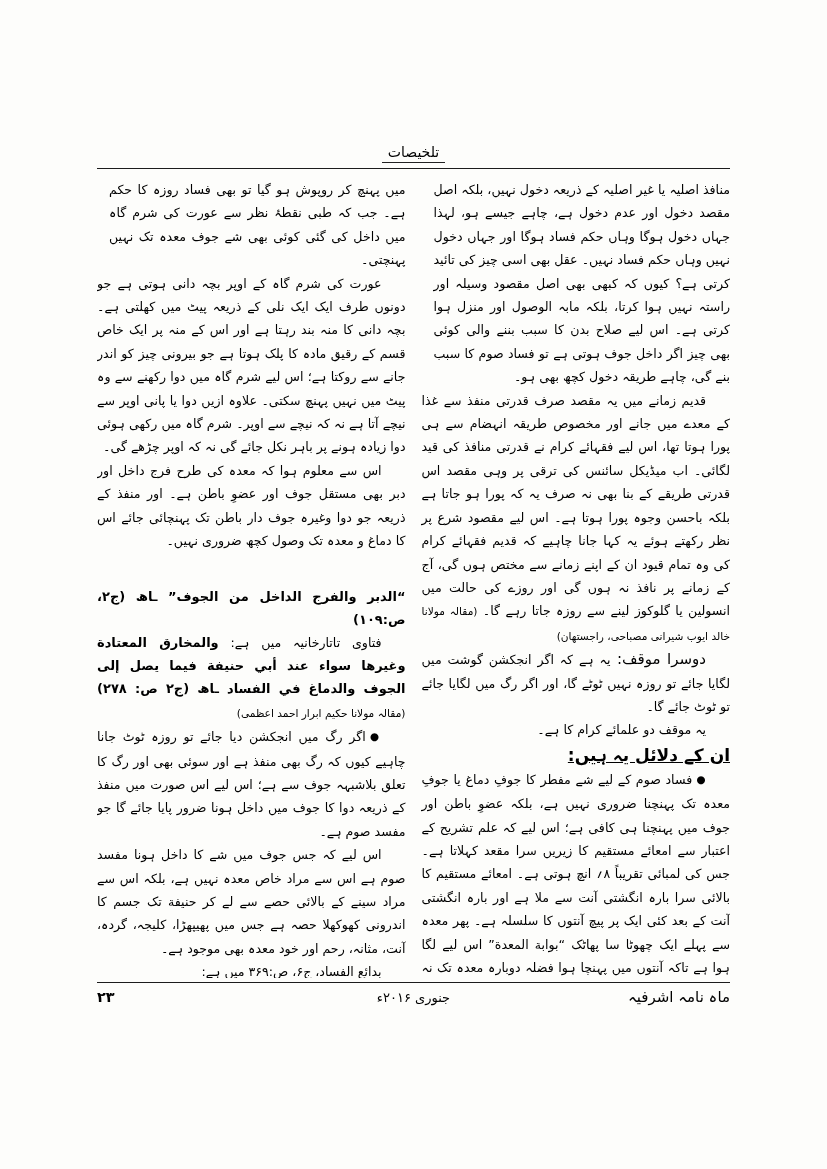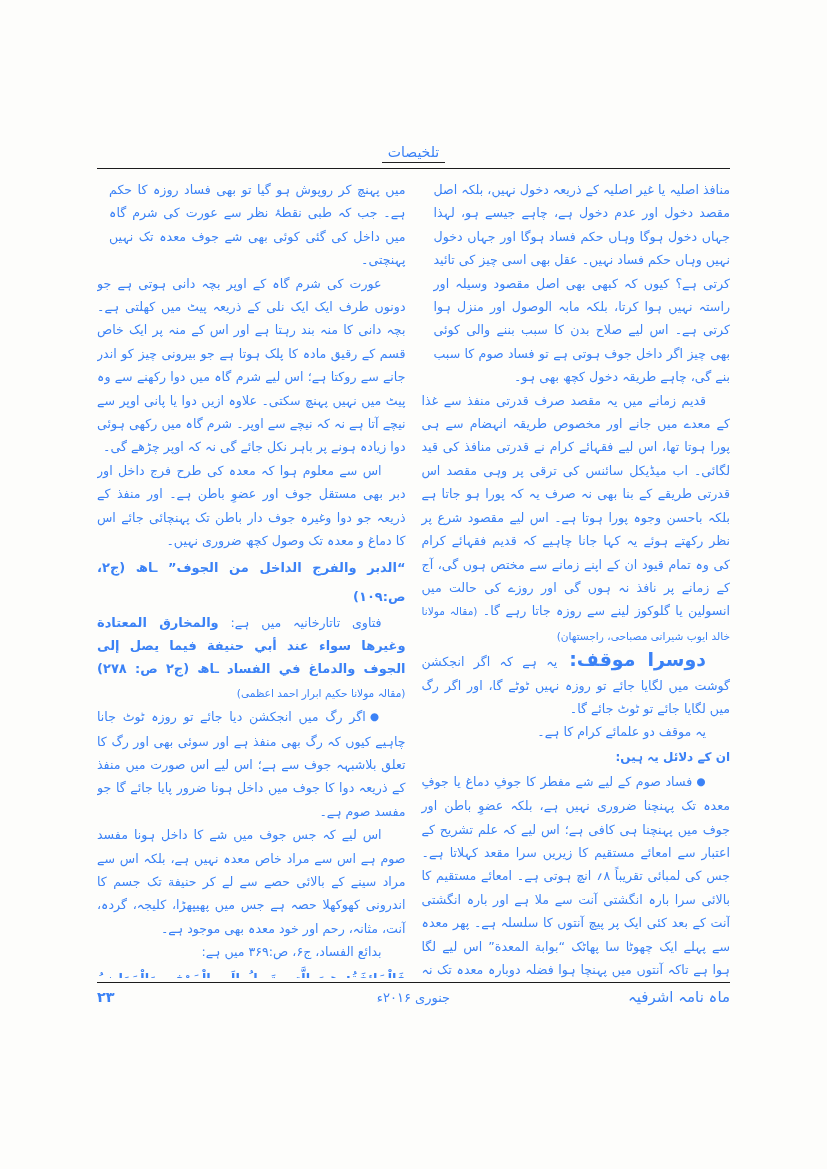--- a/index.html
+++ b/index.html
@@ -1,35 +1,35 @@
 <!DOCTYPE html>
 <html dir="rtl" lang="ur"><head>
 <meta charset="utf-8">
 <style>
   html,body{margin:0;padding:0;background:#ffffff;}
   .page{
-    width:827px;height:1169px;margin:0 auto;background:#fdfdfb;color:#3b82f6;
+    width:827px;height:1169px;margin:0 auto;background:#fdfdfb;color:#000000;
     font-family:"DejaVu Sans",sans-serif;direction:rtl;box-sizing:border-box;
     padding:142px 97px 0 97px;overflow:hidden;position:relative;
   }
   .header{text-align:center;}
   .page-title{
     display:inline-block;font-size:14px;letter-spacing:.5px;
     border-bottom:1.3px solid #222;padding:0 6px 2px 6px;
   }
   .header-rule{border-top:1.4px solid #1c1c1c;margin-top:5px;}
   .columns{display:flex;gap:16px;padding-top:9px;height:800px;overflow:hidden;}
   .column{flex:1;min-width:0;font-size:12.6px;line-height:23.4px;text-align:justify;}
   .column p{margin:0;}
   p.body,p.bullet,p.ref,p.lead-bold{text-indent:1.9em;}
   p.continuation{text-indent:0;margin-left:12px;}
-  .lead{font-weight:bold;font-size:19px;}
-  p.heading{font-weight:bold;font-size:12px;text-indent:0;line-height:26px;}
+  .lead{font-weight:normal;font-size:15px;}
+  p.heading{font-weight:bold;font-size:17px;text-indent:0;line-height:26px;text-decoration:underline;}
   .bullet-dot{font-size:10.5px;margin-left:4px;position:relative;top:-1px;}
-  p.arabic{font-weight:bold;text-indent:0;font-size:13px;line-height:29px;}
+  p.arabic{font-weight:bold;text-indent:0;font-size:13px;line-height:23px;margin-top:32px;}
   .arabic-span{font-weight:bold;font-size:13px;}
   .cite{font-size:10.6px;}
   .footer-rule{border-top:1.4px solid #1c1c1c;margin-top:4px;}
   .footer{display:flex;align-items:baseline;padding-top:5px;font-size:13px;}
   .footer>span{flex:1;}
   .footer .f-start{text-align:right;font-size:15px;}
   .footer .f-center{text-align:center;}
   .footer .f-end{text-align:left;font-size:14.5px;font-weight:bold;letter-spacing:1px;}
 </style>
 </head>

